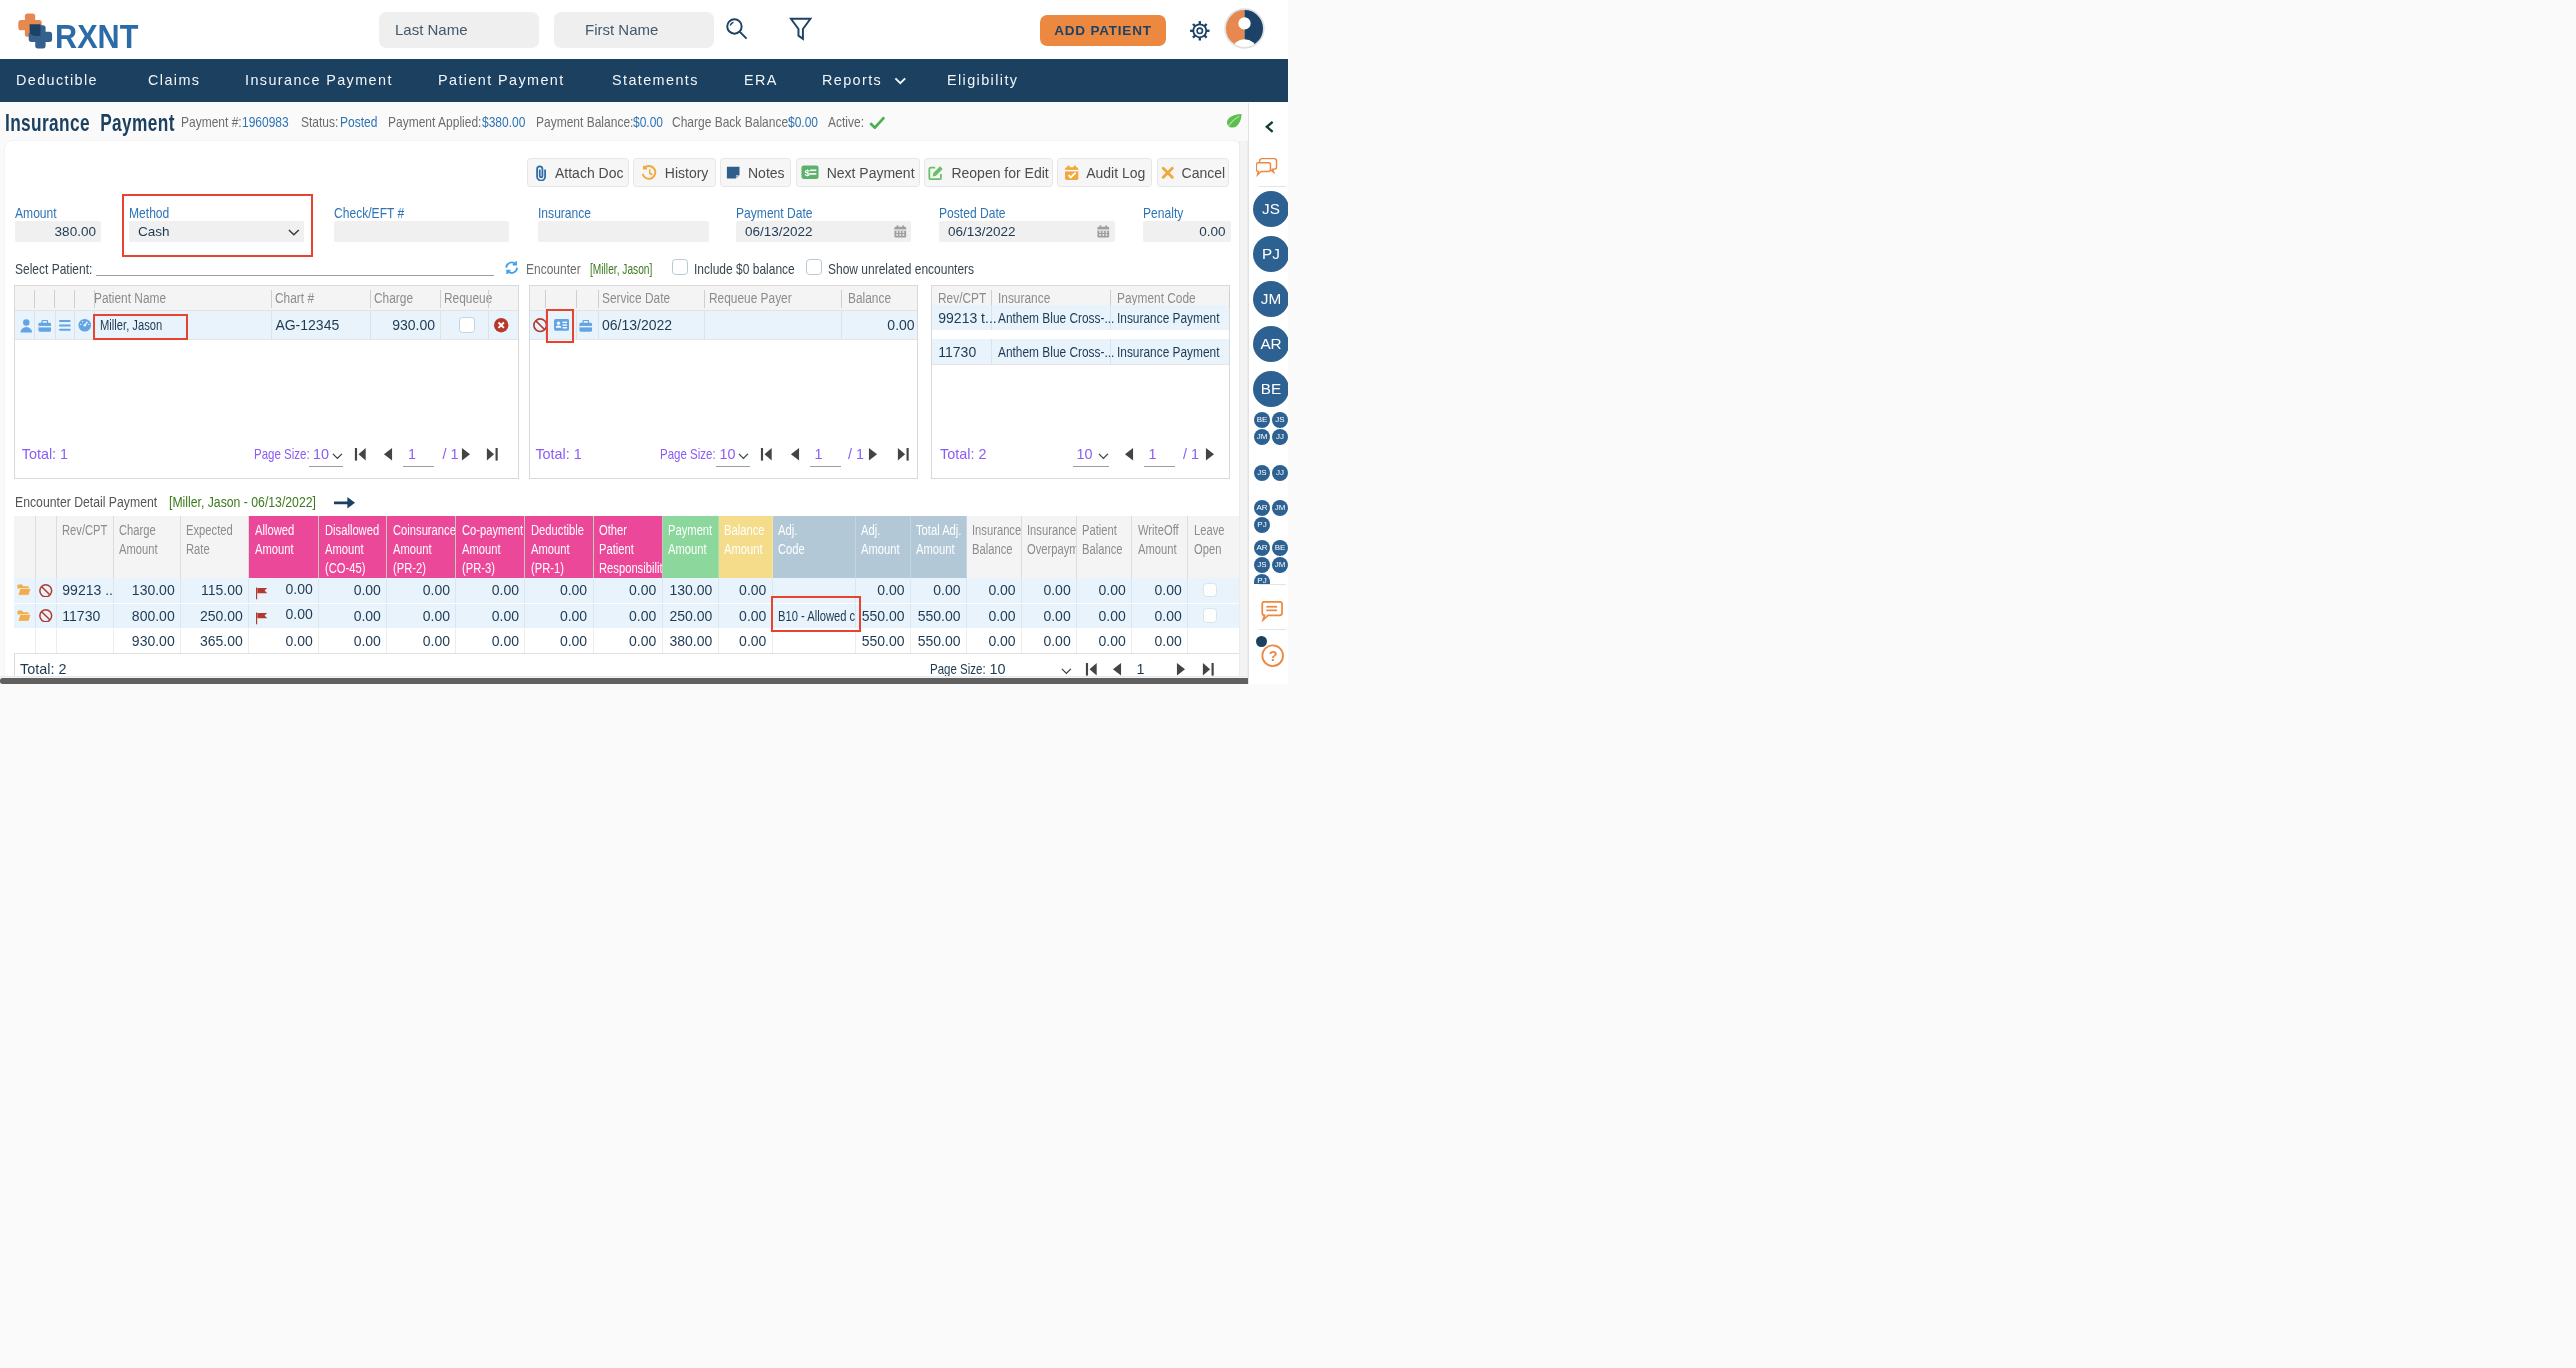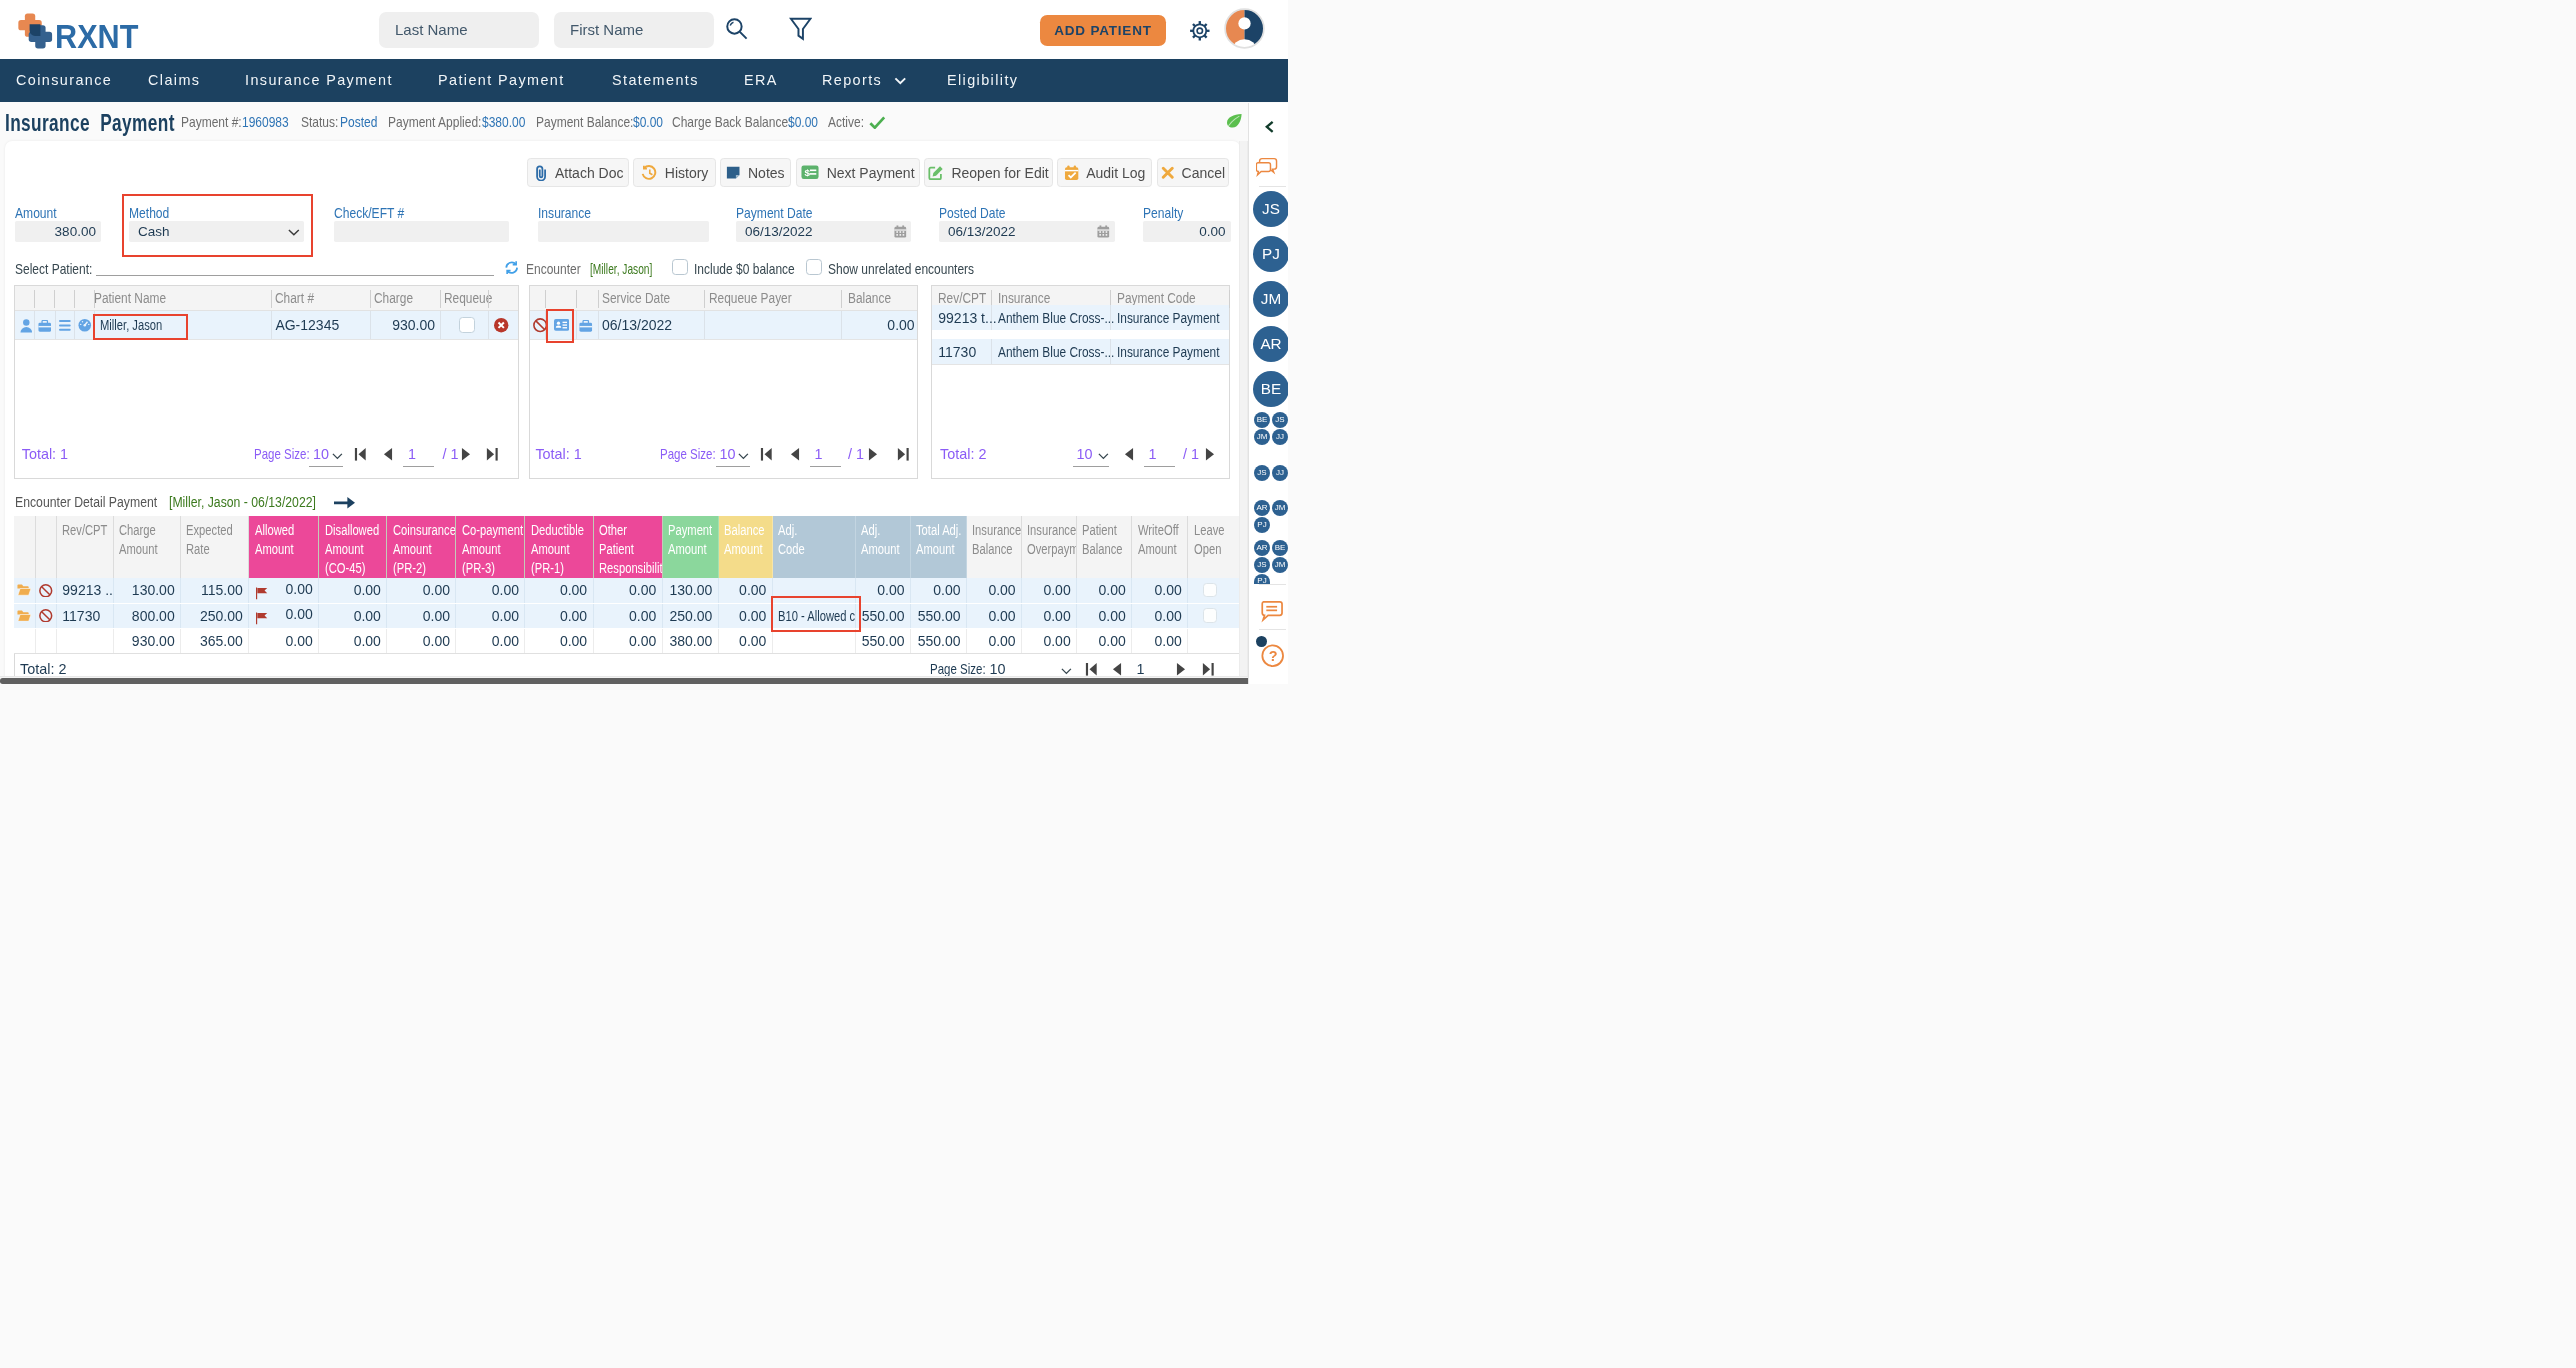--- a/index.html
+++ b/index.html
@@ -39,21 +39,21 @@
 </g>
 <g fill="#35618e">
 <rect x="20.25" y="14.5" width="11.5" height="26" rx="3"></rect>
 <rect x="13" y="21.75" width="26" height="11.5" rx="3"></rect>
 </g>
 <path d="M14 13.5 h12 v13 h-6 a6 6 0 0 1 -6 -6 z" fill="#1c4367"></path>
 <text x="46" y="40" font-size="37" font-weight="bold" fill="#2c6ba6" transform="scale(0.92,1)" style="font-family:'Liberation Sans',sans-serif;">RXNT</text>
 </svg>
 </div>
 <div class="abs" style="left:379px;top:11.7px;width:160px;height:36px;background:#efefef;border-radius:7.2px;font-size:15px;color:#42586b;line-height:36px;padding-left:16px;">Last Name</div>
-<div class="abs" style="left:554px;top:11.7px;width:160px;height:36px;background:#efefef;border-radius:7.2px;font-size:15px;color:#42586b;line-height:36px;padding-left:16px;">First Name</div>
+<div class="abs" style="left:554px;top:11.7px;width:160px;height:36px;background:#efefef;border-radius:7.2px;font-size:15px;color:#42586b;line-height:36px;padding-left:31px;">First Name</div>
 <div class="abs" style="left:725px;top:17px;">
 <svg width="23.4" height="23.4" viewBox="0 0 26 26" fill="none" stroke="#1c4367" stroke-width="2.2">
 <circle cx="10.5" cy="10.5" r="8"></circle>
         <line x1="16.5" y1="16.5" x2="24" y2="24"></line>
 <path d="M5.8 9.5 a5.5 5.5 0 0 1 3.6-3.6" stroke-width="1.7"></path>
 </svg>
     </div>
 <div class="abs" style="left:789px;top:17px;">
 <svg width="23.4" height="24" viewBox="0 0 26 27" fill="none" stroke="#1c4367" stroke-width="2.2">
 <path d="M2 2 h22 l-8.5 11.5 v11 l-5 -3.5 v-7.5 z"></path>
@@ -86,21 +86,21 @@
 <rect x="18" y="0" width="18" height="36" fill="#1c4367"></rect>
 <circle cx="18" cy="13.5" r="5.4" fill="#fff"></circle>
 <path d="M7.5 36 a10.5 8.5 0 0 1 21 0 z" fill="#fff"></path>
 </g>
 <circle cx="18" cy="18" r="17" fill="none" stroke="#e0e0e0" stroke-width="1.5"></circle>
 </svg>
     </div>
 
 <div class="abs" style="left:0;top:59px;width:1288px;height:43px;background:#1c4160;"></div>
 <div class="abs" style="left:0;top:59px;width:1288px;height:43px;line-height:43px;">
-<span class="nav-item abs" style="left:16px;">Coinsurance</span>
+<span class="nav-item abs" style="left:16px;">Deductible</span>
 <span class="nav-item abs" style="left:148px;">Claims</span>
 <span class="nav-item abs" style="left:245px;">Insurance Payment</span>
 <span class="nav-item abs" style="left:438px;">Patient Payment</span>
 <span class="nav-item abs" style="left:612px;">Statements</span>
 <span class="nav-item abs" style="left:744px;">ERA</span>
 <span class="nav-item abs" style="left:822px;">Reports</span>
 <svg class="abs" style="left:894px;top:18px;" width="12.6" height="8" viewBox="0 0 14 9" fill="none" stroke="#f2f6f9" stroke-width="2.2">
         <path d="M1.5 1.5 L7 7 L12.5 1.5"></path>
       </svg>
 <span class="nav-item abs" style="left:947px;">Eligibility</span>

